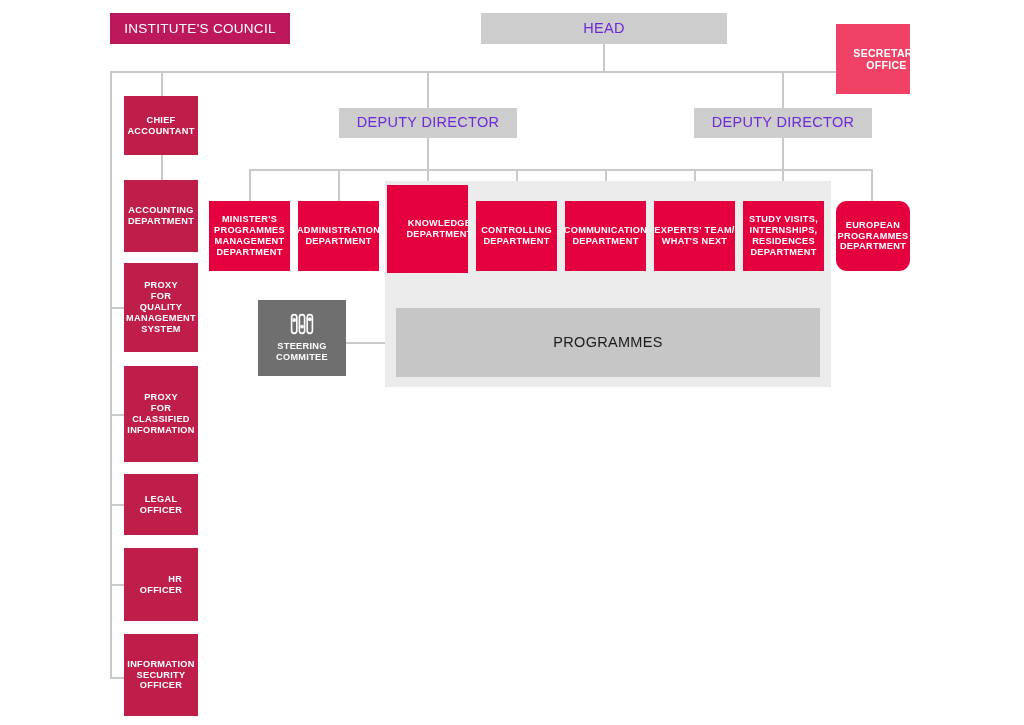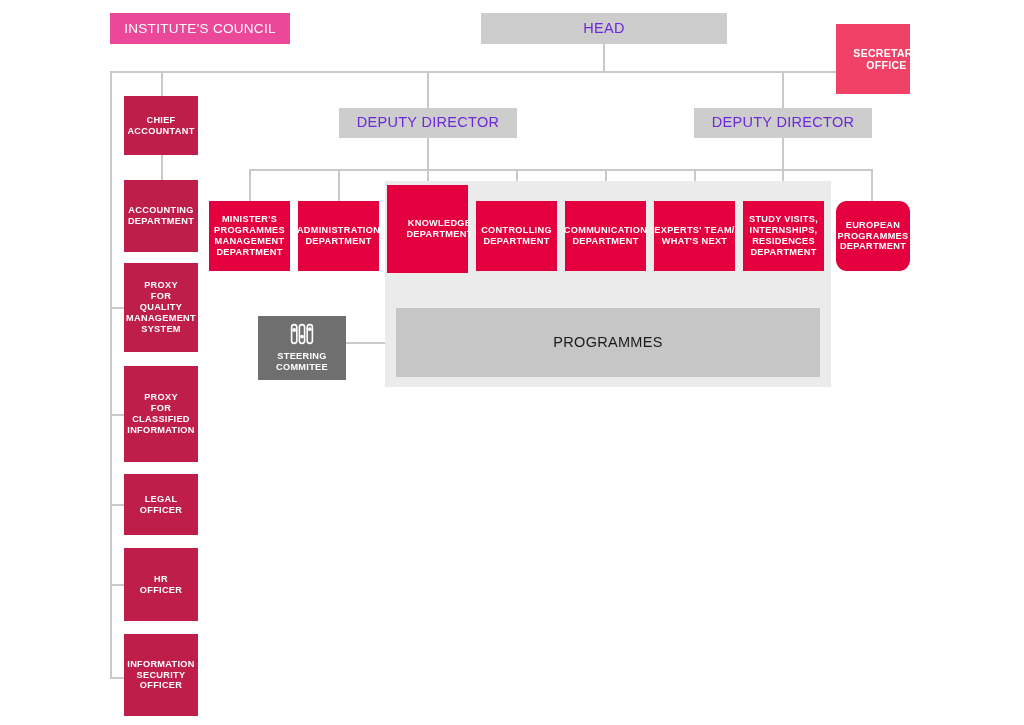--- a/index.html
+++ b/index.html
@@ -37,21 +37,21 @@
   }
   
   .grey {
     background: #cdcdcd;
     color: #6d28d9;
     font-size: 14.5px;
     font-weight: 400;
     letter-spacing: 0.6px;
   }
   .grey-dark {
-    background: #ec4899;
+    background: #be185d;
     color: #ffffff;
     font-size: 13.5px;
     font-weight: 400;
     letter-spacing: 0.6px;
   }
   
   .crimson-dark {
     background: #bf1e4b;
     color: #ffffff;
     font-size: 9.2px;
@@ -199,21 +199,21 @@
 FOR
 CLASSIFIED
 INFORMATION</span>
   </div>
 
   <div class="node crimson-dark" style="left:124px; top:474px; width:74px; height:61px;">
     <span class="node-label">LEGAL
 OFFICER</span>
   </div>
 
-  <div class="node crimson-dark" style="left:124px; top:548px; width:74px; height:73px;">
+  <div class="node crimson-dark" style="left:124px; top:548px; width:74px; height:73px;text-align:right;">
     <span class="node-label">HR
 OFFICER</span>
   </div>
 
   <div class="node crimson-dark" style="left:124px; top:634px; width:74px; height:82px;">
     <span class="node-label">INFORMATION
 SECURITY
 OFFICER</span>
   </div>
 
@@ -255,21 +255,21 @@
 RESIDENCES
 DEPARTMENT</span>
   </div>
 
   <div class="node crimson" style="left:836px; top:201px; width:74px; height:70px;border-radius:11px;">
     <span class="node-label">EUROPEAN
 PROGRAMMES
 DEPARTMENT</span>
   </div>
 
-  <div class="node steering" style="left:258px; top:316px; width:88px; height:64px;">
+  <div class="node steering" style="left:258px; top:300px; width:88px; height:76px;">
     <span class="icon-wrap">
       <svg width="26" height="22" viewBox="0 0 26 22" aria-hidden="true">
         <g stroke="#ffffff" stroke-width="1.6" fill="none">
           <rect x="2.6" y="1.6" width="5.2" height="18.8" rx="2.6"></rect>
           <rect x="10.4" y="1.6" width="5.2" height="18.8" rx="2.6"></rect>
           <rect x="18.2" y="1.6" width="5.2" height="18.8" rx="2.6"></rect>
         </g>
         <g fill="#ffffff">
           <circle cx="5.2" cy="7.0" r="1.9"></circle>
           <circle cx="13.0" cy="13.6" r="1.9"></circle>

